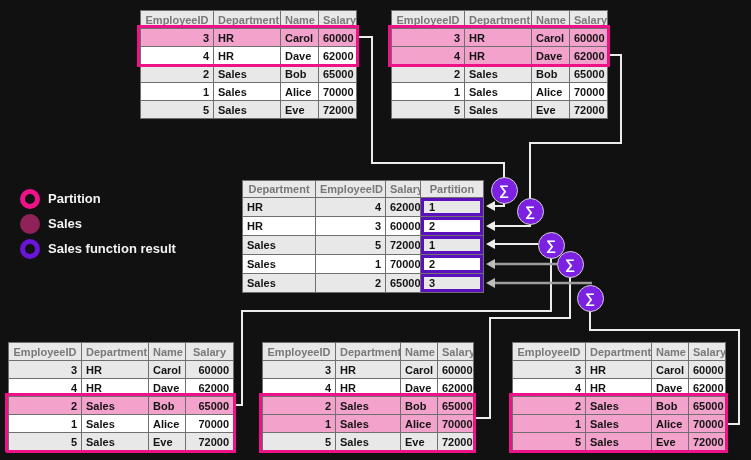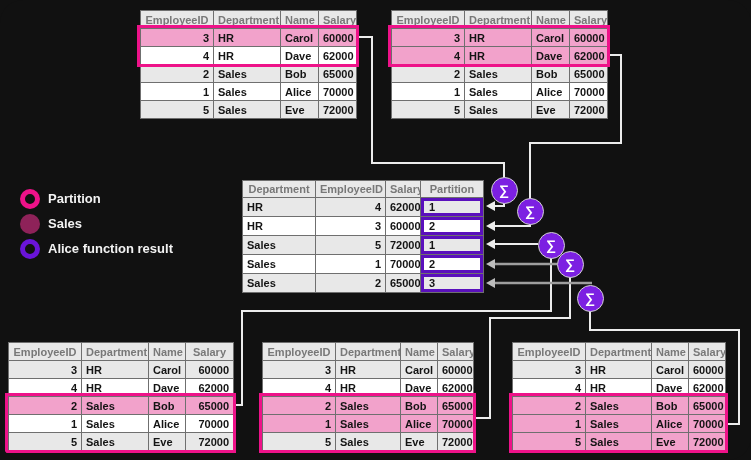--- a/index.html
+++ b/index.html
@@ -400,17 +400,17 @@
     <div class="legend-item">
       <span class="legend-icon ring" style="border-color: rgb(238, 18, 137);"></span>
       <span class="legend-label">Partition</span>
     </div>
     <div class="legend-item">
       <span class="legend-icon" style="background: rgb(142, 34, 89);"></span>
       <span class="legend-label">Sales</span>
     </div>
     <div class="legend-item">
       <span class="legend-icon ring" style="border-color: rgb(106, 20, 216);"></span>
-      <span class="legend-label">Alice function result</span>
+      <span class="legend-label">Sales function result</span>
     </div>
   </div>
 
 </div>
 
 </body></html>

